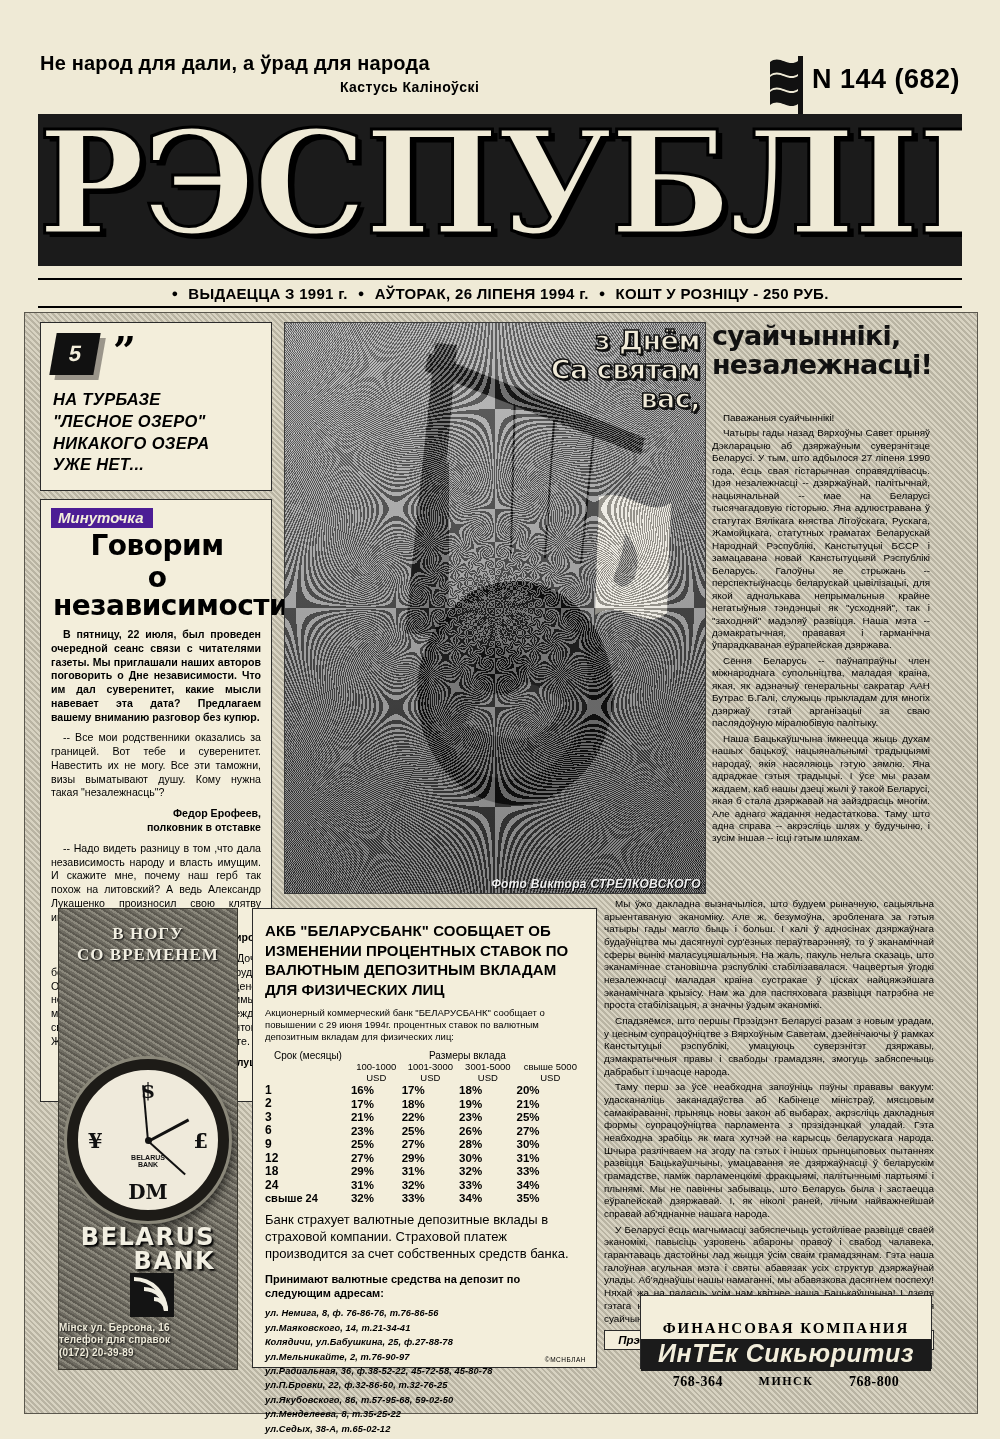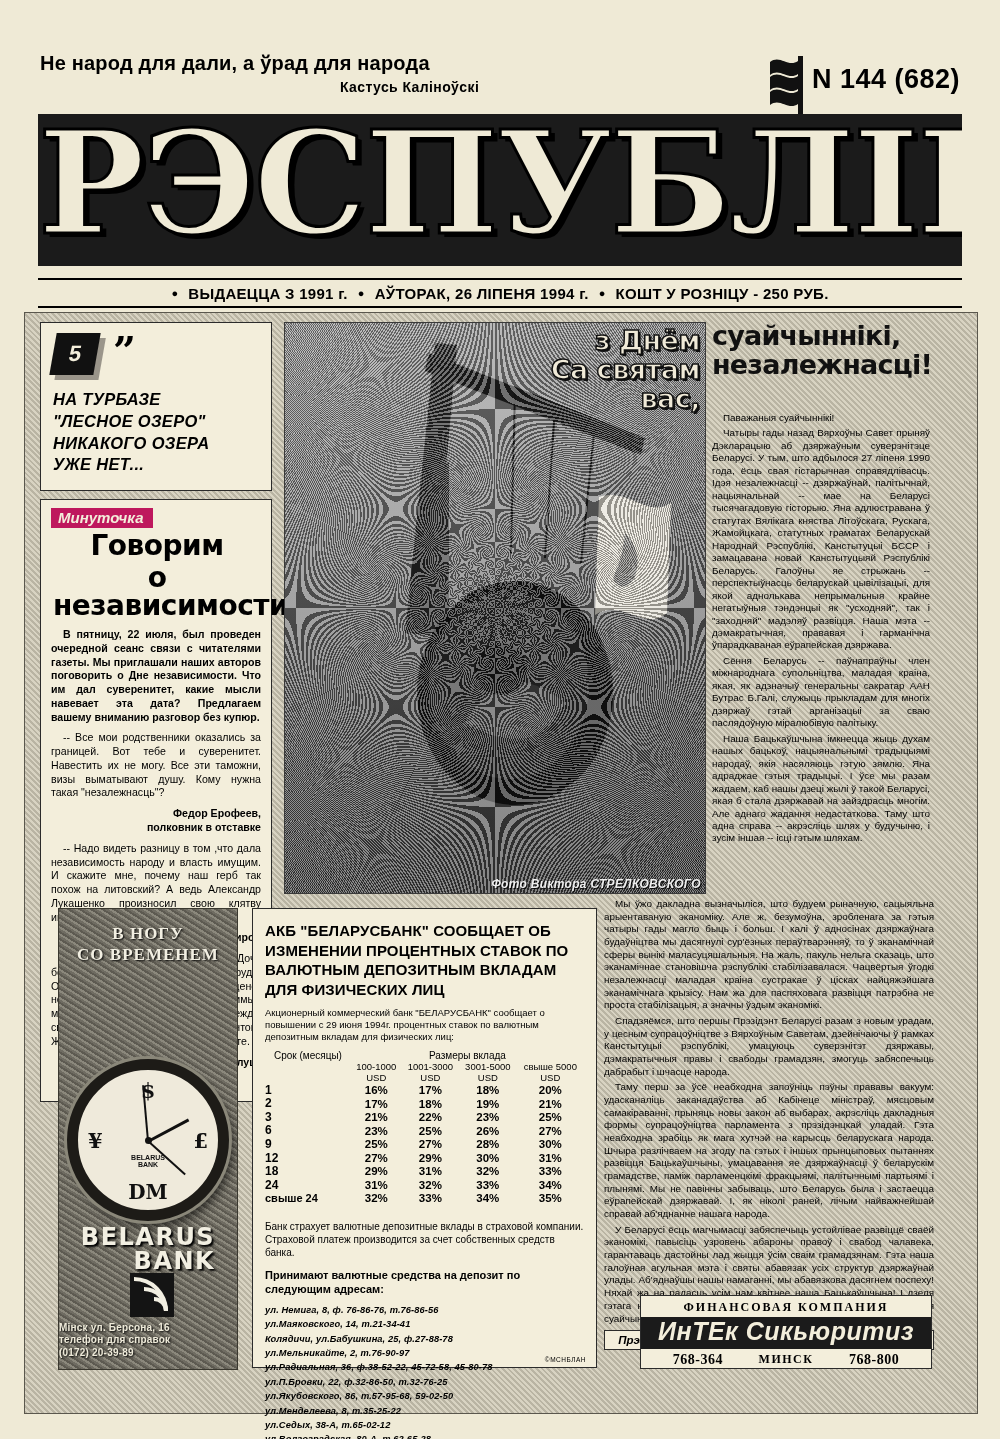--- a/index.html
+++ b/index.html
@@ -64,21 +64,21 @@
     background:#111;color:#f3eedb;font-size:22px;font-weight:bold;
     display:flex;align-items:center;justify-content:center;
     transform:skewX(-10deg);
     box-shadow:6px 5px 0 #9a958a;
   }
   .teaser-q{position:absolute;left:72px;top:4px;font-size:40px;font-weight:bold;font-family:"DejaVu Serif",serif;}
   .teaser-text{margin-top:56px;font-style:italic;font-weight:bold;font-size:16.5px;line-height:1.32;letter-spacing:.3px;}
 
   .minute-wrap{margin-top:8px;}
   .kicker{
-    display:inline-block;background:#be185d;color:#f3eedb;
+    display:inline-block;background:#4c1d95;color:#f3eedb;
     font-style:italic;font-weight:bold;font-size:15px;
     padding:1px 9px 2px 7px;
   }
   .head-black{
     font-family:"DejaVu Sans", sans-serif;
     font-weight:bold;font-size:28px;line-height:1.0;
     letter-spacing:-.5px;margin:4px 0 0 2px;text-align:center;
   }
   .artbody{font-size:10.6px;line-height:1.3;text-align:justify;margin-top:8px;}
   .artbody p{margin:0 0 7px 0;text-indent:12px;}
@@ -190,37 +190,37 @@
   }
   .ratead h2{
     margin:2px 0 8px 0;font-size:15px;font-weight:bold;line-height:1.3;
     letter-spacing:.1px;
   }
   .ratead .intro{font-size:9.5px;line-height:1.28;margin-bottom:7px;}
   table.rates{width:100%;border-collapse:collapse;font-size:10px;}
   table.rates th{font-weight:normal;text-align:center;padding:0;line-height:1.15;}
   table.rates td{padding:0 0 0 0;line-height:1.13;font-size:11.5px;font-weight:bold;}
   table.rates td.term{text-align:left;font-size:12px;}
-  table.rates td.v{text-align:center;}
+  table.rates td.v{text-align:left;}
   .rt-caption{font-size:10px;text-align:left;}
   .rt-sub{font-size:9.5px;text-align:center;}
-  .note{font-size:10px;line-height:1.3;margin-top:15px;}
+  .note{font-size:13px;line-height:1.3;margin-top:7px;}
   .accept{font-size:11px;font-weight:bold;line-height:1.3;margin-top:9px;}
   .addr-list{margin-top:6px;}
   .addr-list div{font-size:9.3px;font-style:italic;font-weight:bold;line-height:1.55;letter-spacing:.1px;}
   .madeby{position:absolute;right:10px;bottom:4px;font-size:6.5px;letter-spacing:.5px;}
 
   
   .intek{
     position:absolute;left:640px;top:1295px;width:290px;height:72px;
     background:#f3eedb;border:1px solid #2b2b2b;
   }
   .intek .fk{
     text-align:center;font-family:"Liberation Serif",serif;font-weight:bold;
-    font-size:12px;letter-spacing:2px;padding:4px 0 2px;
+    font-size:15px;letter-spacing:2px;padding:4px 0 2px;margin-top:20px;
   }
   .intek .nm{
     background:#1b1b1b;color:#f3eedb;text-align:center;
     font-size:25px;font-weight:bold;font-style:italic;letter-spacing:.5px;
     padding:1px 0 3px;line-height:1.1;
   }
   .intek .ph{
     display:flex;justify-content:space-around;align-items:center;
     font-family:"Liberation Serif",serif;font-weight:bold;font-size:14px;padding:3px 14px;
     letter-spacing:.5px;

